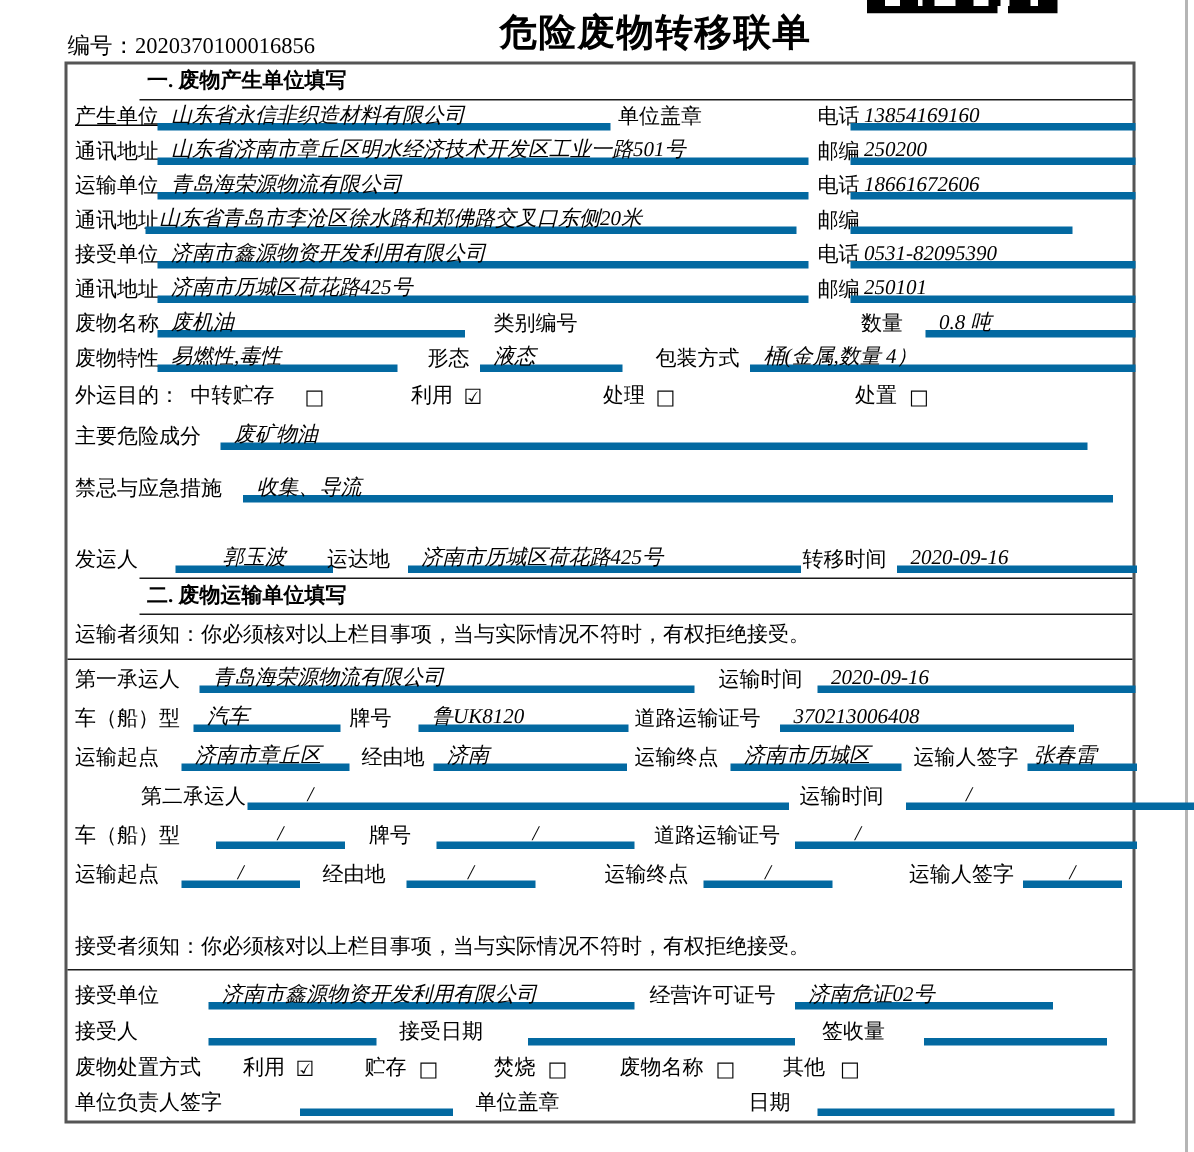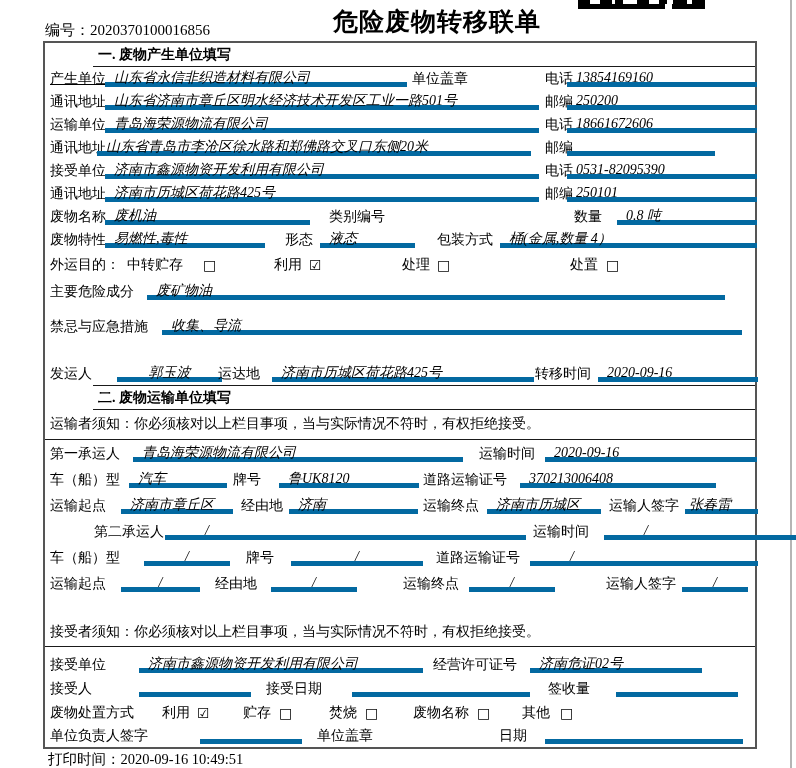--- a/index.html
+++ b/index.html
@@ -217,14 +217,13 @@
     </div>
     <div class="row" style="top:681px;height:23px;">
       <span class="lab" style="left:5px;">单位负责人签字</span>
       <span class="ul" style="left:155px;width:102px;"></span>
       <span class="lab" style="left:272px;">单位盖章</span>
       <span class="lab" style="left:454px;">日期</span>
       <span class="ul" style="left:500px;width:198px;"></span>
     </div>
   </div>
 
-  <span class="abs print" style="left:48px;top:750px;">打印时间：2020-09-16 10:49:51</span>
 </div>
 
 </body></html>

